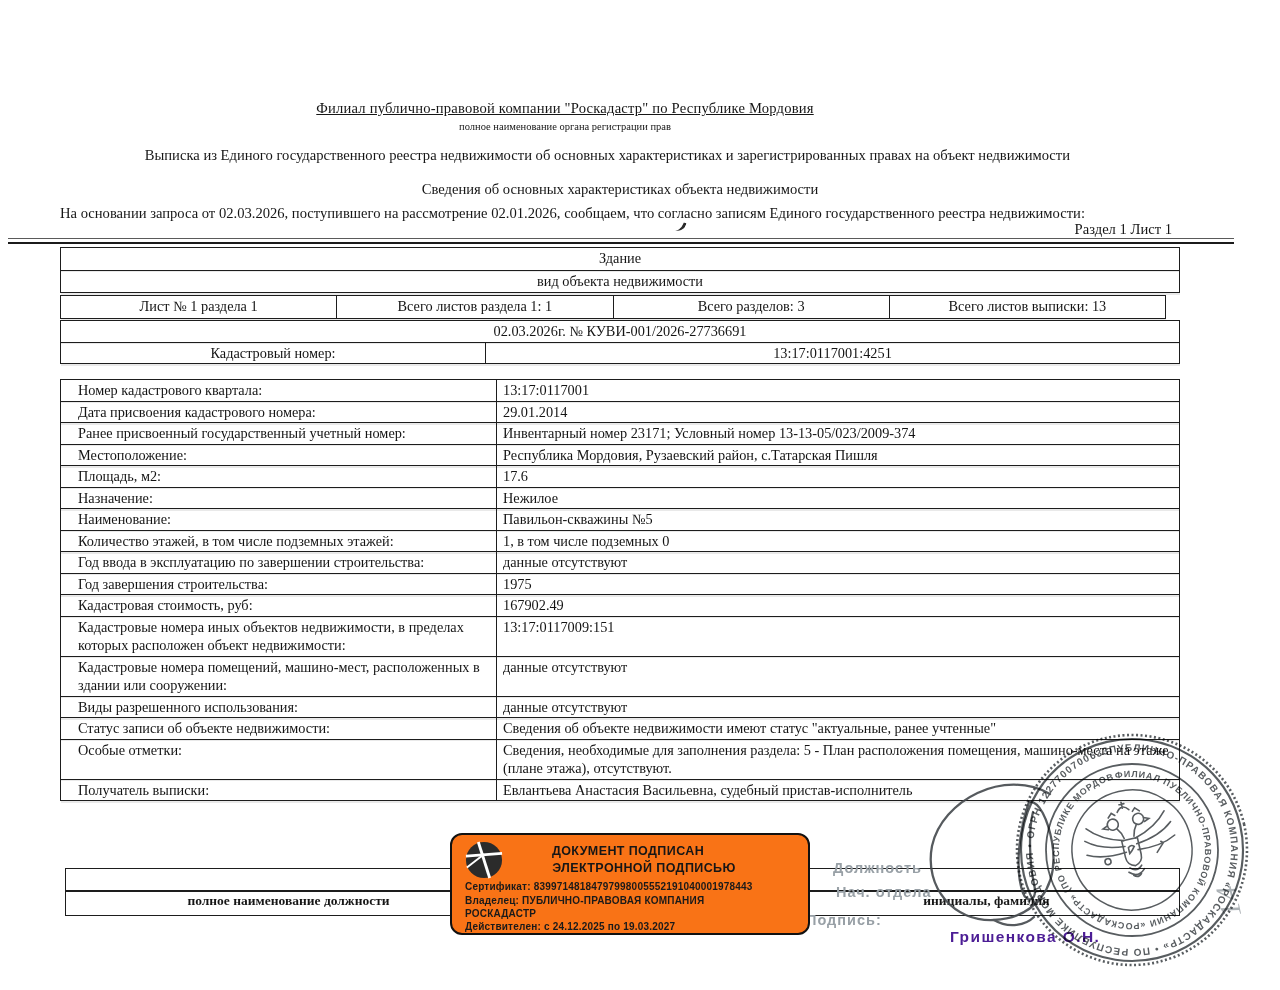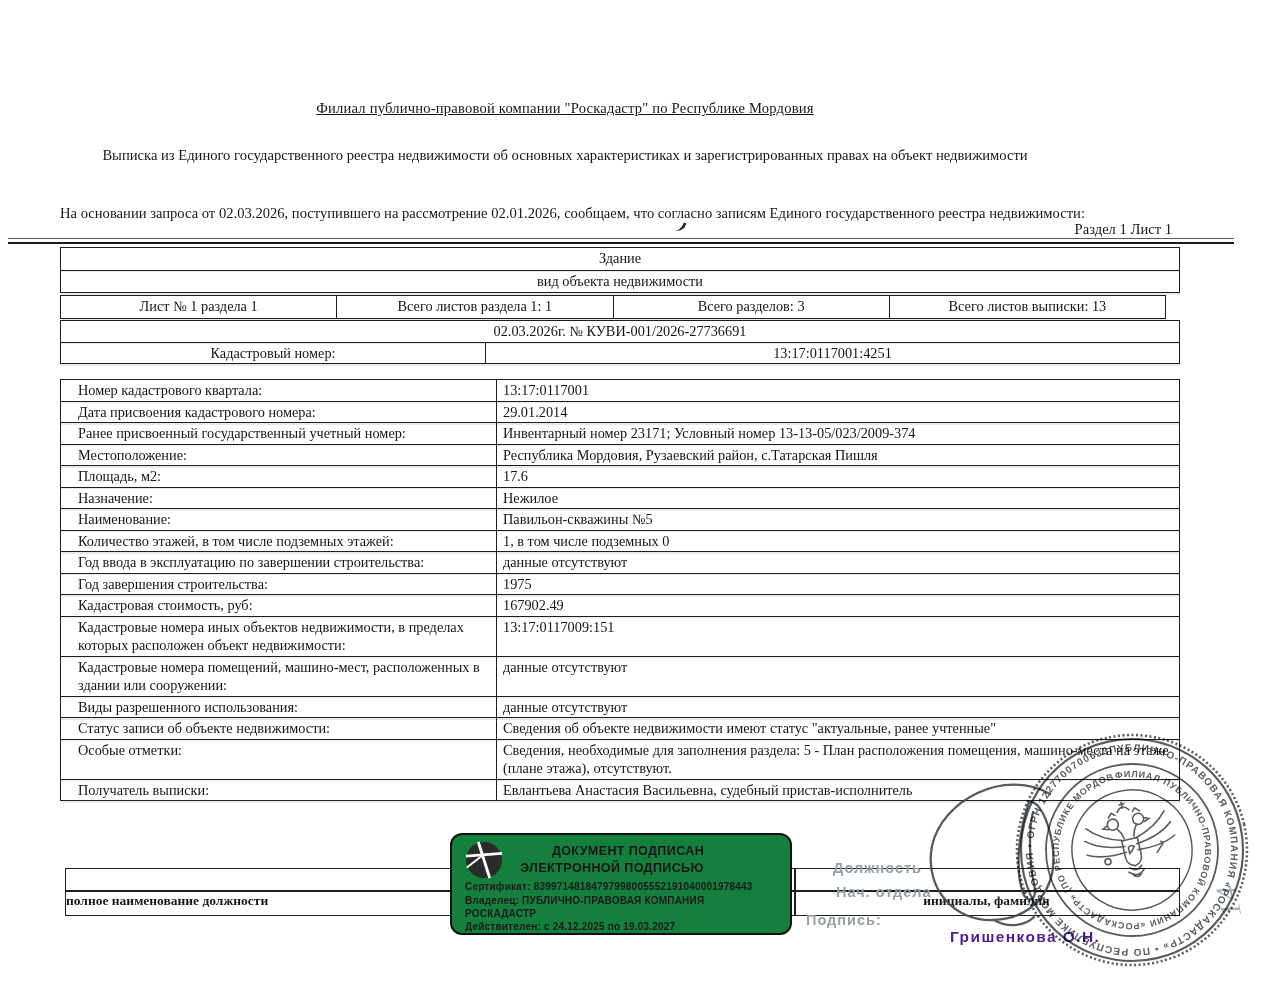--- a/index.html
+++ b/index.html
@@ -4,46 +4,46 @@
 <style>
   html,body{margin:0;padding:0;background:#e8e8e8;}
   .page{
     position:relative;width:1280px;height:990px;background:#ffffff;
     font-family:"Liberation Serif", serif;color:#161616;overflow:hidden;
   }
   .abs{position:absolute;}
   .center-col{position:absolute;left:60px;width:1010px;text-align:center;}
   .hdr-org{top:100px;font-size:14.6px;text-decoration:underline;letter-spacing:.2px;}
   .hdr-org-caption{top:121px;font-size:10.5px;}
-  .hdr-doc-title{top:147px;font-size:14.6px;}
+  .hdr-doc-title{top:147px;font-size:14.6px;text-align:right;}
   .hdr-section{position:absolute;top:181px;left:60px;width:1120px;text-align:center;font-size:14.6px;}
   .hdr-request{position:absolute;top:205px;left:60px;width:1135px;font-size:14.6px;}
   .hdr-sheet{position:absolute;top:221px;right:108px;font-size:14.6px;}
   .rule{position:absolute;top:238px;left:8px;width:1226px;height:3px;
         border-top:1.2px solid #5a5a5a;border-bottom:2.2px solid #1b1b1b;}
   .doc-table{border-collapse:collapse;width:100%;font-size:14.3px;color:#141414;}
   .doc-table td{border:1.4px solid #1d1d1d;padding:1px 6px;line-height:18.5px;vertical-align:top;
                 box-shadow:0 2px 0 rgba(120,120,120,.16);}
   .tA td{text-align:center;line-height:19.5px;}
   .tB td{text-align:center;width:25%;line-height:19.5px;}
   .tC td.lbl{width:412px;}
   .tD td.lbl{width:412px;padding-left:17px;}
   
   .bottom-table{position:absolute;left:65px;top:868px;width:1113px;height:46px;border:1.6px solid #1d1d1d;}
   .bt-mid{position:absolute;left:0;top:21px;width:100%;height:1.6px;background:#1d1d1d;}
   .bt-v1{position:absolute;left:445px;top:0;width:1.6px;height:100%;background:#1d1d1d;}
   .bt-v2{position:absolute;left:728px;top:0;width:1.6px;height:100%;background:#1d1d1d;}
-  .bt-cap1{position:absolute;left:0;top:24px;width:445px;font-size:13.5px;font-weight:600;}
+  .bt-cap1{position:absolute;left:0;top:24px;width:445px;text-align:center;font-size:13.5px;font-weight:600;}
   .bt-cap2{position:absolute;left:728px;top:24px;width:385px;text-align:center;font-size:13.5px;font-weight:600;}
   
-  .esig{position:absolute;left:450px;top:833px;width:338px;height:98px;background:#15803d;
-        border:2.4px solid #111;border-radius:12px;font-family:"Liberation Sans", sans-serif;}
+  .esig{position:absolute;left:450px;top:833px;width:338px;height:98px;background:#f97316;
+        border:2.4px solid #111;border-radius:12px;font-family:"Liberation Sans", sans-serif;padding-left:18px;}
   .esig-logo{position:absolute;left:13px;top:6px;width:38px;height:38px;}
   .esig-t1{position:absolute;top:9px;left:46px;width:260px;text-align:center;font-size:12.5px;font-weight:bold;letter-spacing:.4px;}
-  .esig-t2{position:absolute;top:26px;left:30px;width:260px;text-align:center;font-size:12.5px;font-weight:bold;letter-spacing:.4px;}
+  .esig-t2{position:absolute;top:26px;left:62px;width:260px;text-align:center;font-size:12.5px;font-weight:bold;letter-spacing:.4px;}
   .esig-l{position:absolute;left:13px;font-size:10px;font-weight:bold;color:#1a1a1a;letter-spacing:.2px;text-align:center;}
   .esig-cert{top:46px;}
   .esig-own1{top:60px;}
   .esig-own2{top:73px;}
   .esig-val{top:86px;}
   
   .faint{position:absolute;font-family:"Liberation Sans", sans-serif;font-weight:bold;
          color:#98a0a6;letter-spacing:1px;}
   .f-dolzh{left:833px;top:860px;font-size:14.5px;}
   .f-nach{left:836px;top:884px;font-size:14.5px;}
@@ -56,21 +56,23 @@
   .seal-wrap{position:absolute;left:1012px;top:730px;width:240px;height:240px;
              transform:rotate(-13deg);opacity:.88;mix-blend-mode:multiply;}
   .sig-wrap{position:absolute;left:900px;top:772px;width:190px;height:170px;opacity:.9;}
 </style>
 </head>
 <body>
 
 <div class="page">
 
   <div class="center-col hdr-org">Филиал публично-правовой компании "Роскадастр" по Республике Мордовия</div>
+  <div class="center-col hdr-org-caption">полное наименование органа регистрации прав</div>
   <div class="center-col hdr-doc-title">Выписка из Единого государственного реестра недвижимости об основных характеристиках и зарегистрированных правах на объект недвижимости</div>
+  <div class="hdr-section">Сведения об основных характеристиках объекта недвижимости</div>
   <div class="hdr-request">На основании запроса от 02.03.2026, поступившего на рассмотрение 02.01.2026, сообщаем, что согласно записям Единого государственного реестра недвижимости:</div>
   <div class="hdr-sheet">Раздел 1 Лист 1</div>
   <div class="ink-speck"></div>
   <div class="rule"></div>
 
   <div class="abs" style="left:60px;top:247px;width:1120px;">
     <table class="doc-table tA">
       <tbody>
           <tr>
         <td>Здание</td>

